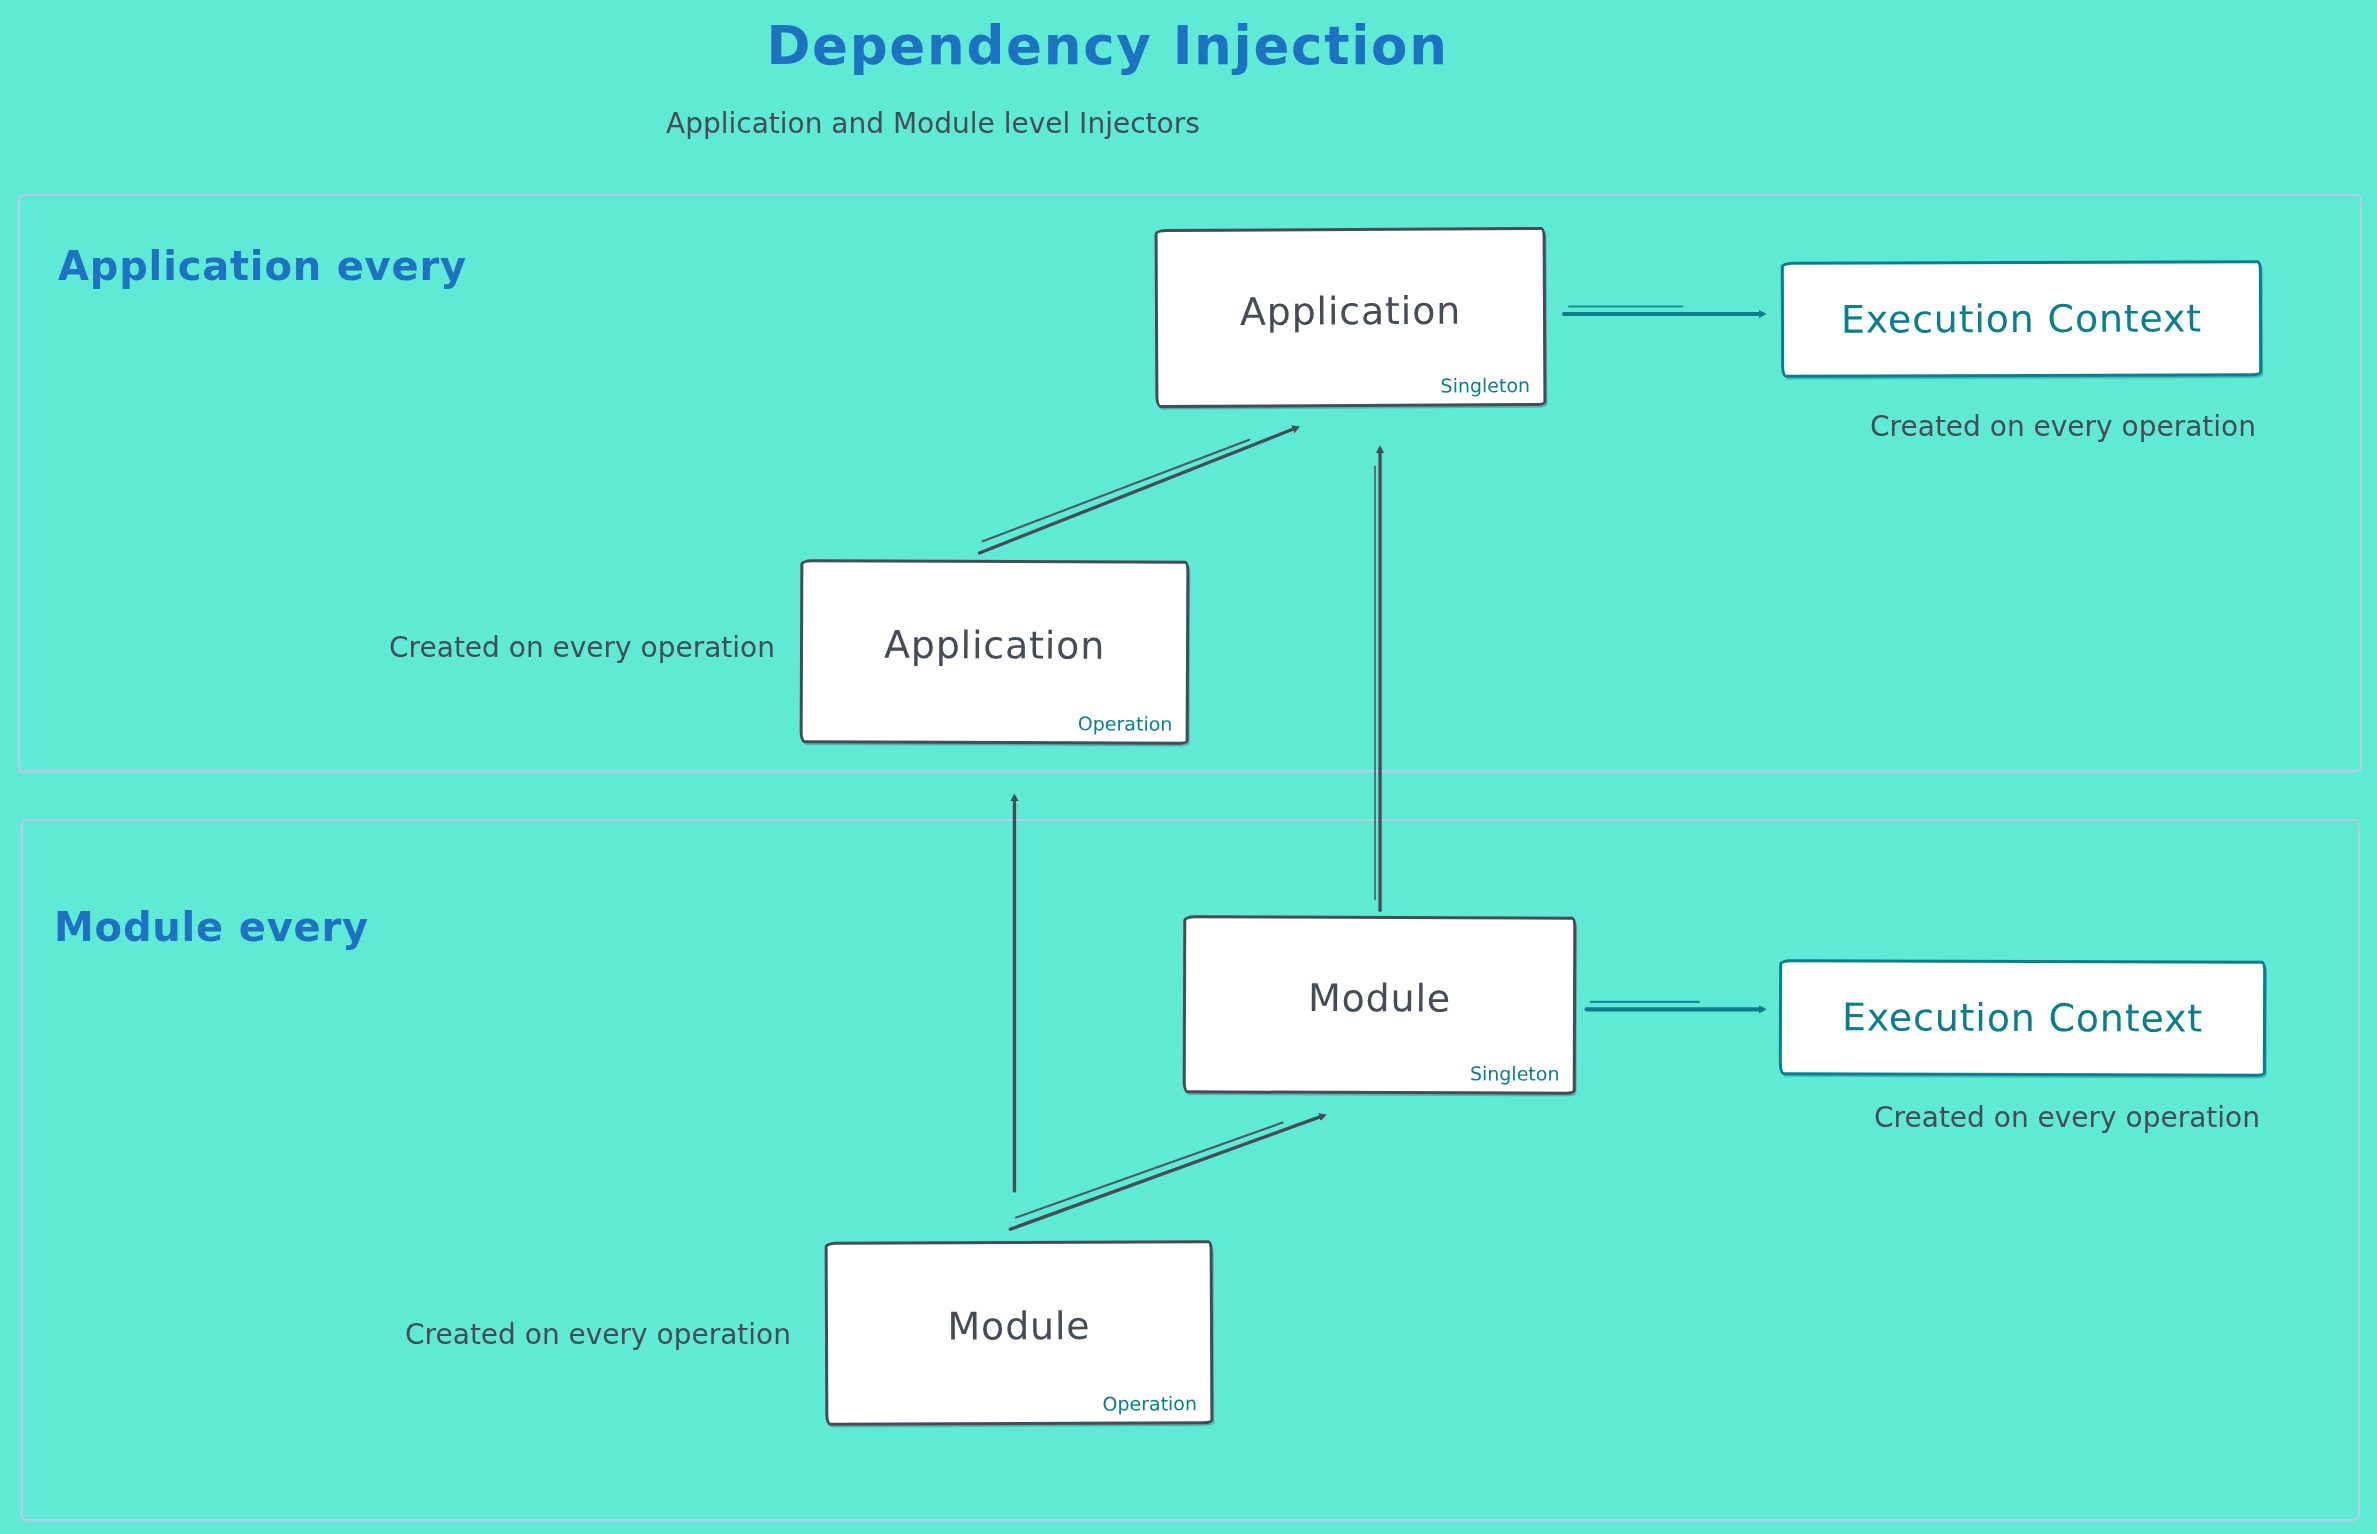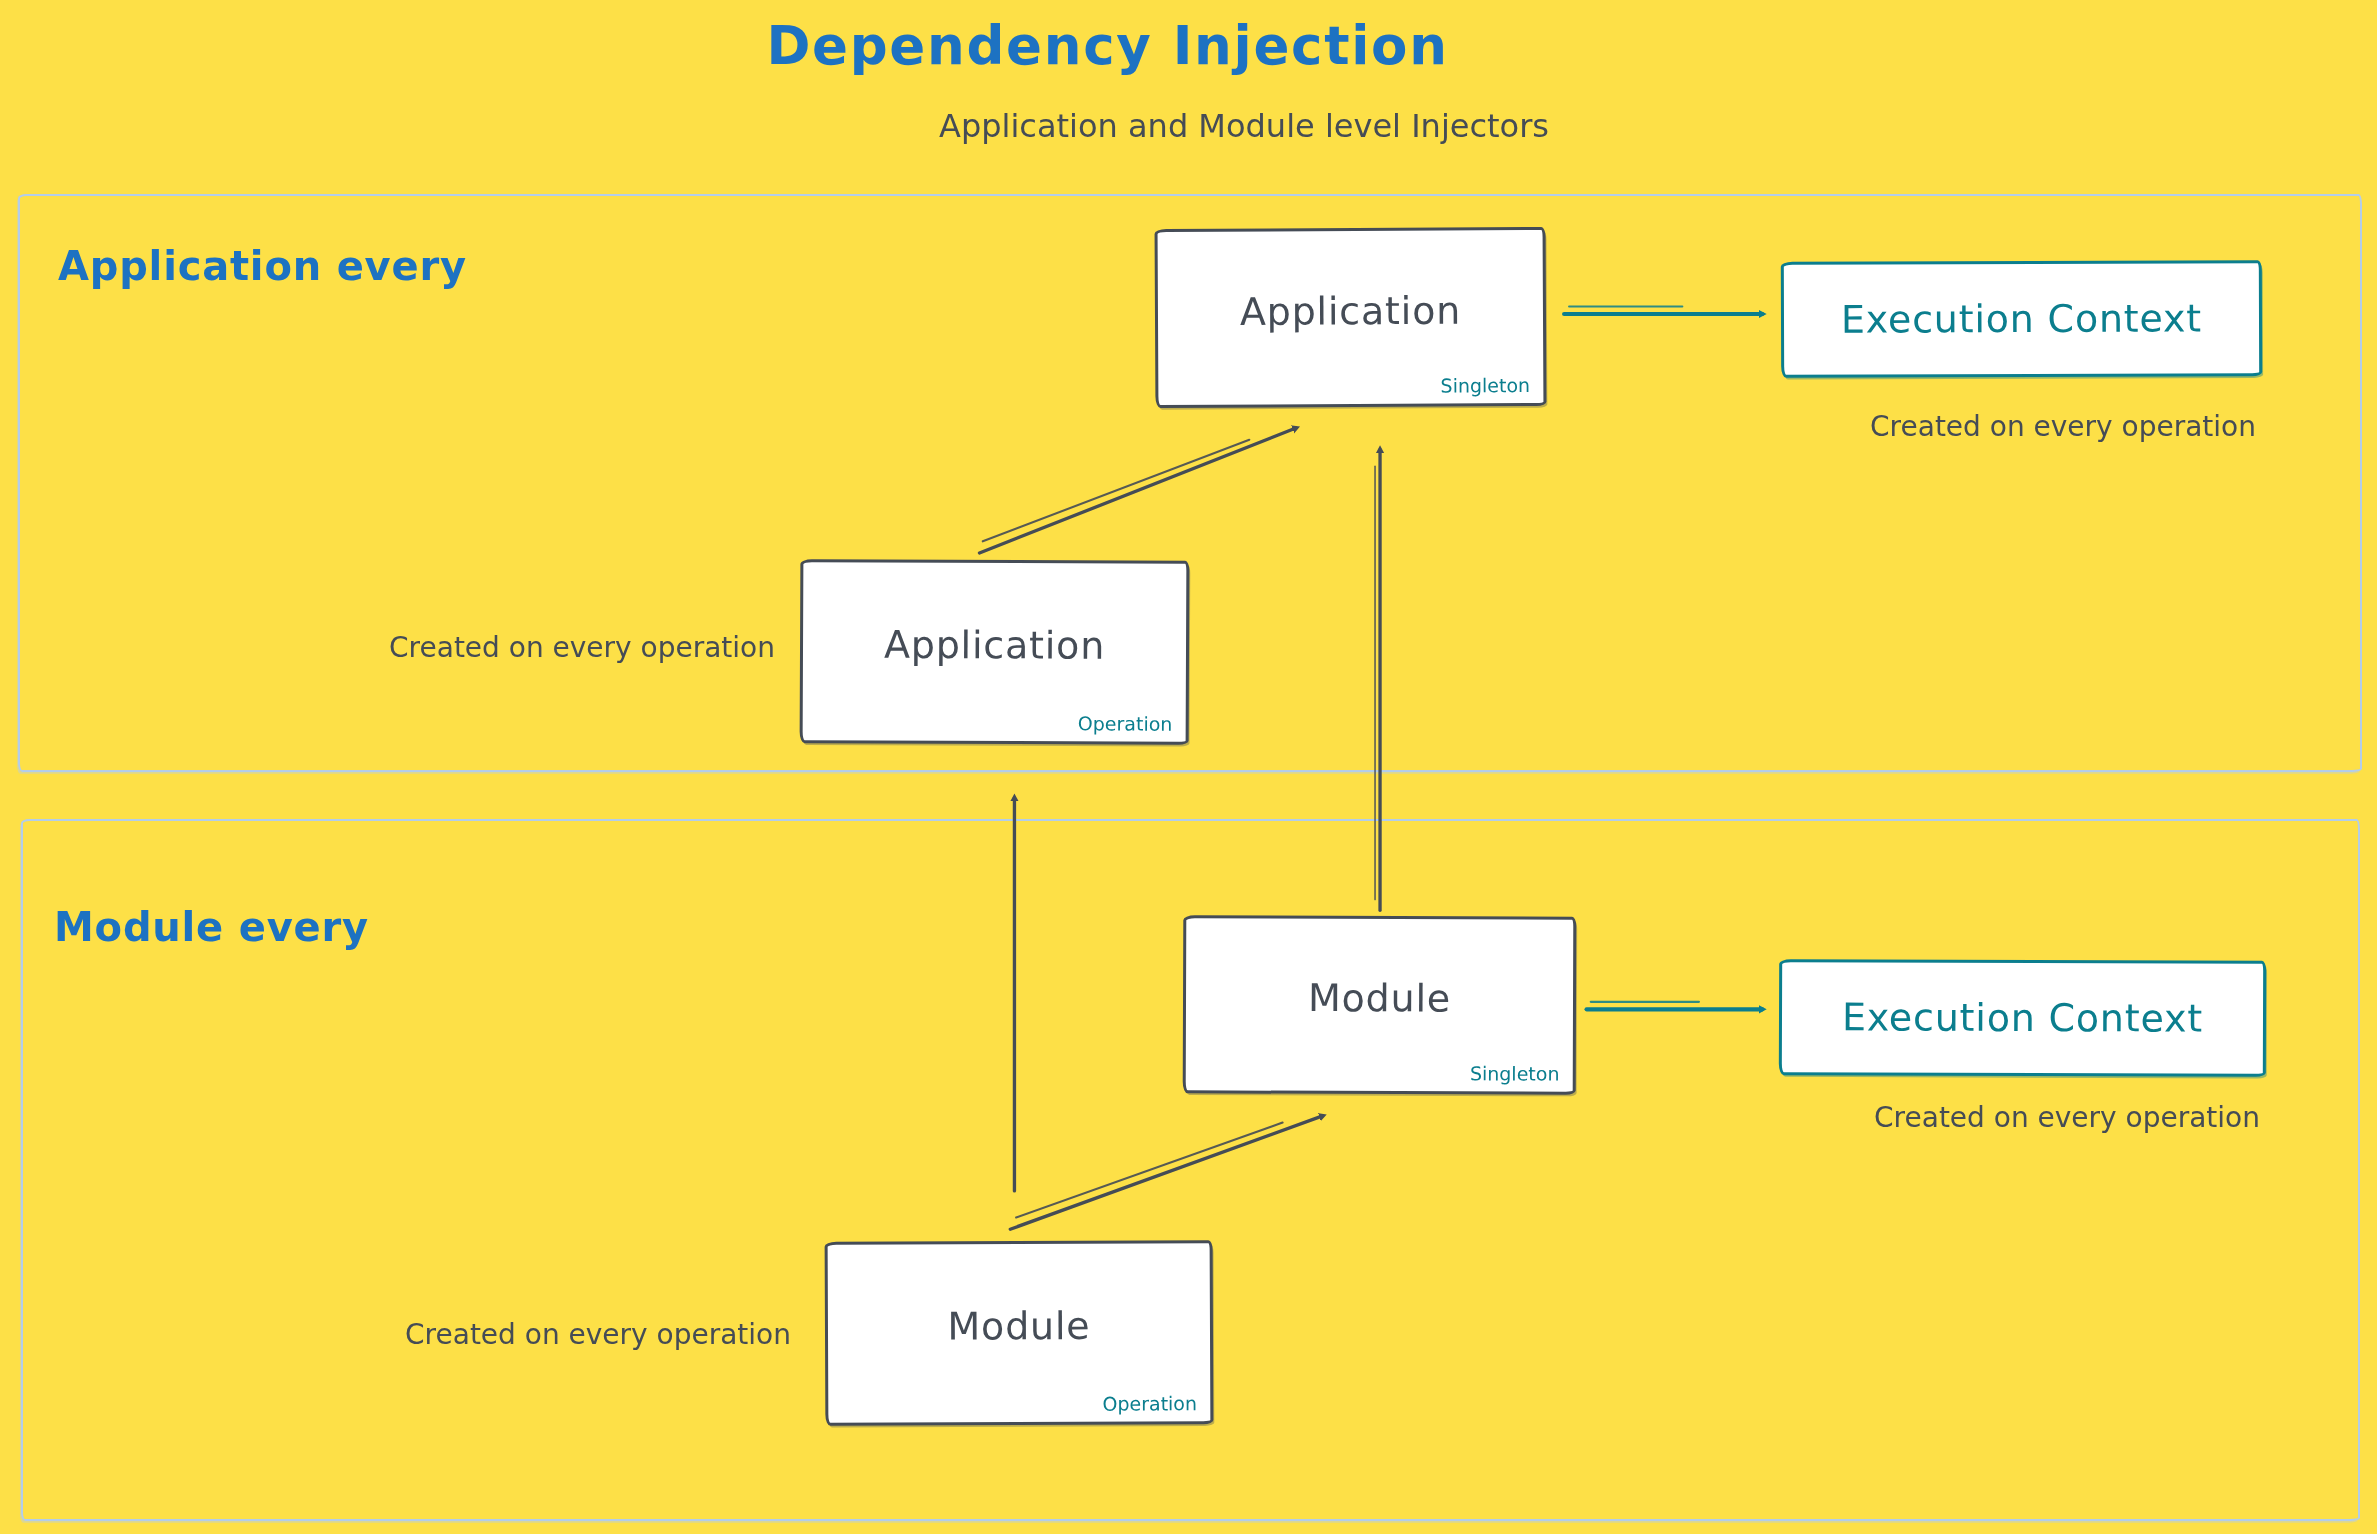--- a/index.html
+++ b/index.html
@@ -1,19 +1,19 @@
 <!DOCTYPE html>
 <html style="font-size:13.3px"><head>
 <meta charset="utf-8">
 <style>
   html,body{margin:0;padding:0;background:#ffffff;}
   .canvas{
     position:relative;
     width:2377px;height:1534px;
-    background:#fde047;
+    background:#5eead4;
     font-family:"DejaVu Sans", sans-serif;
     overflow:hidden;
   }
   
   .level-frame{
     position:absolute;
     border:2.5px solid #b3cdea;
     border-radius:8.3px 3.3px 10px 4.2px / 4.2px 10px 3.3px 8.3px;
     box-shadow:-1.7px 2.5px 0 -0.8px rgba(179,205,234,.45);
     background:transparent;
@@ -32,23 +32,23 @@
     left:666px;top:15px;width:883px;
     text-align:center;
     color:#1d72c2;
     font-size:53px;font-weight:bold;
     letter-spacing:1.7px;
     white-space:nowrap;
   }
   .main-subtitle{
     position:absolute;
     left:666px;top:107px;width:883px;
-    text-align:right;
+    text-align:left;
     color:#454c56;
-    font-size:32px;font-weight:500;
+    font-size:28px;font-weight:500;
     white-space:nowrap;
   }
   
   .node{
     position:absolute;
     background:#fff;
     border:3.3px solid #454c56;
     border-radius:11.7px 4.2px 10px 5px / 5px 10px 4.2px 11.7px;
     box-shadow:1.7px 2.5px 0 -0.8px rgba(69,76,86,.35);
     display:flex;align-items:center;justify-content:center;

